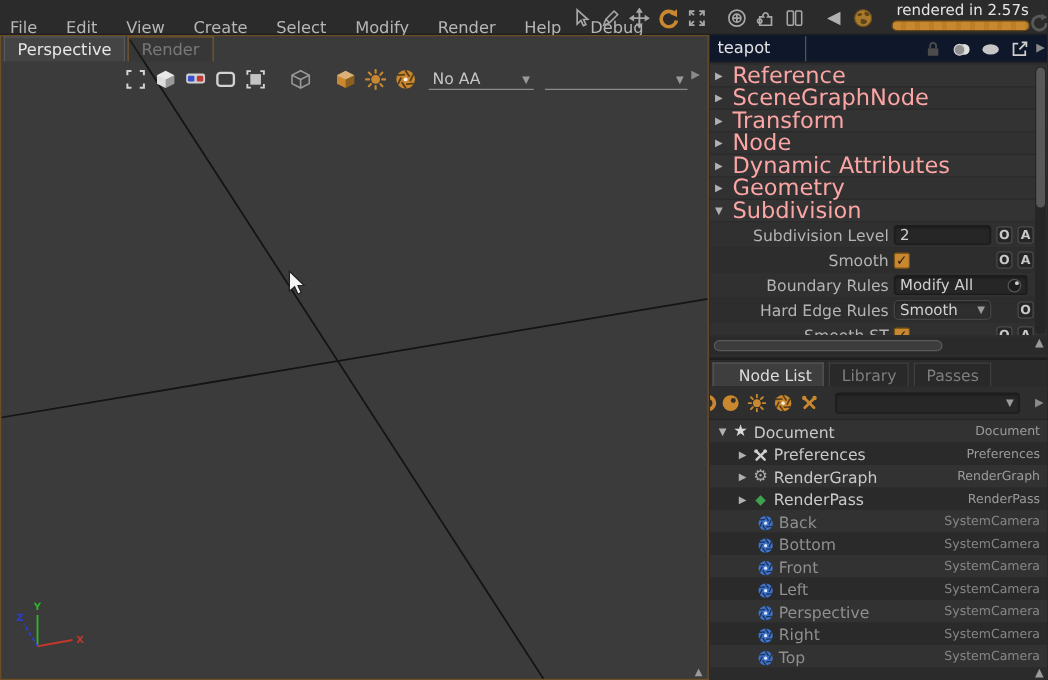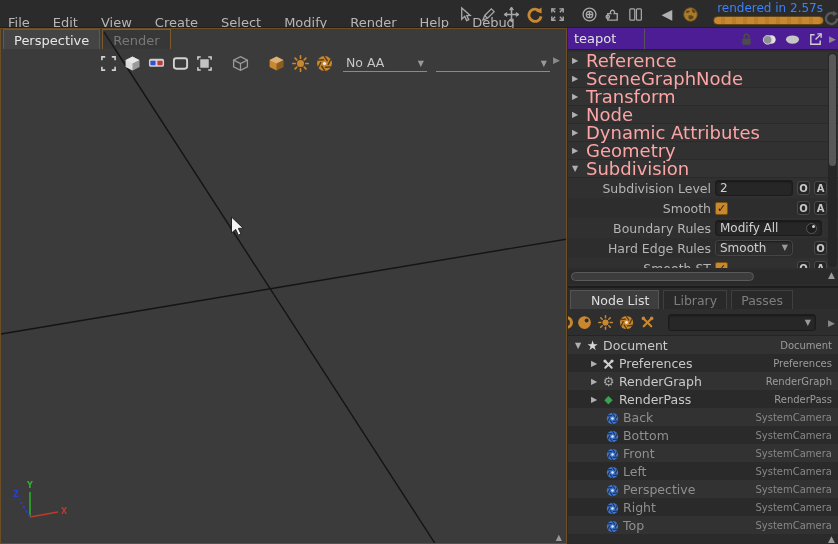--- a/index.html
+++ b/index.html
@@ -10,21 +10,21 @@
   
   .menubar { position:absolute; left:0; top:0; width:838px; height:28px; background:#2b2b2b;
              border-bottom:1px solid #1f1f1f; }
   .menus { position:absolute; left:8px; top:0; height:28px; display:flex; gap:23px; align-items:center; }
   .menu-item { color:#b6b6b6; font-size:13px; cursor:default;margin-top:16px; }
   .tools { position:absolute; left:455px; top:3px; height:22px; display:flex; align-items:center; gap:3px; }
   .tool { width:20px; height:20px; display:flex; align-items:center; justify-content:center; }
   .tool svg { width:17px; height:17px; }
   .tgap { width:6px; }
   .back-tri { color:#b0b0b0; font-size:14px; line-height:20px; }
-  .status-text { position:absolute; right:15px; top:1px; font-size:12px; color:#3b82f6; }
+  .status-text { position:absolute; right:15px; top:1px; font-size:12px; color:#e5e5e5; }
   .progress { position:absolute; right:14px; top:16px; width:111px; height:9px; border-radius:5px;
               background:repeating-linear-gradient(90deg,#c9882f 0 7px,#bd7e28 7px 11px);
               border:1px solid #5f4517; }
   .refresh { position:absolute; right:-2px; top:9px; width:18px; height:18px; }
 
   
   .viewport { position:absolute; left:0; top:28px; width:567px; height:516px; background:#3b3b3b;
               border:1px solid #6b4e26; overflow:hidden; }
   .vp-lines { position:absolute; left:0; top:0; z-index:1; }
   .vp-tabs { position:absolute; left:2px; top:0; z-index:2; display:flex; gap:2px; }
@@ -44,21 +44,21 @@
   .axis-gizmo { position:absolute; left:8px; top:448px; z-index:2; }
   .axis-label { font-size:8px; font-weight:bold; }
   .vp-cursor { position:absolute; left:229px; top:187px; z-index:3; }
   .vp-corner { position:absolute; right:4px; bottom:1px; z-index:2; color:#9a9a9a; font-size:8px; }
 
   
   .rightcol { position:absolute; left:568px; top:28px; width:270px; height:516px; background:#2d2d2d; }
 
   
   .attr-panel { position:absolute; left:0; top:0; width:270px; height:258px; overflow:hidden; }
-  .attr-header { position:absolute; left:0; top:0; width:270px; height:22px; background:#4c1d95;
+  .attr-header { position:absolute; left:0; top:0; width:270px; height:22px; background:#0f172a;
                  border-bottom:1px solid #222; display:flex; align-items:center; }
   .node-name-field { width:77px; height:20px; line-height:20px; padding-left:6px; color:#e2e2e2;
                      font-size:13px; border-right:1px solid #555; }
   .hicons { position:absolute; right:14px; top:2px; display:flex; gap:5px; align-items:center; }
   .hic { width:18px; height:18px; display:flex; align-items:center; justify-content:center; }
   .hic svg { width:15px; height:15px; }
   .attr-header .panel-arrow { position:absolute; right:2px; top:6px; }
   .attr-list { position:absolute; left:0; top:24px; width:270px; height:216px; overflow:hidden; background:#2a2a2a; }
   .sec-row { height:18px; display:flex; align-items:center; background:#333; border-bottom:1px solid #2a2a2a; }
   .sec-row.alt { background:#313131; }

